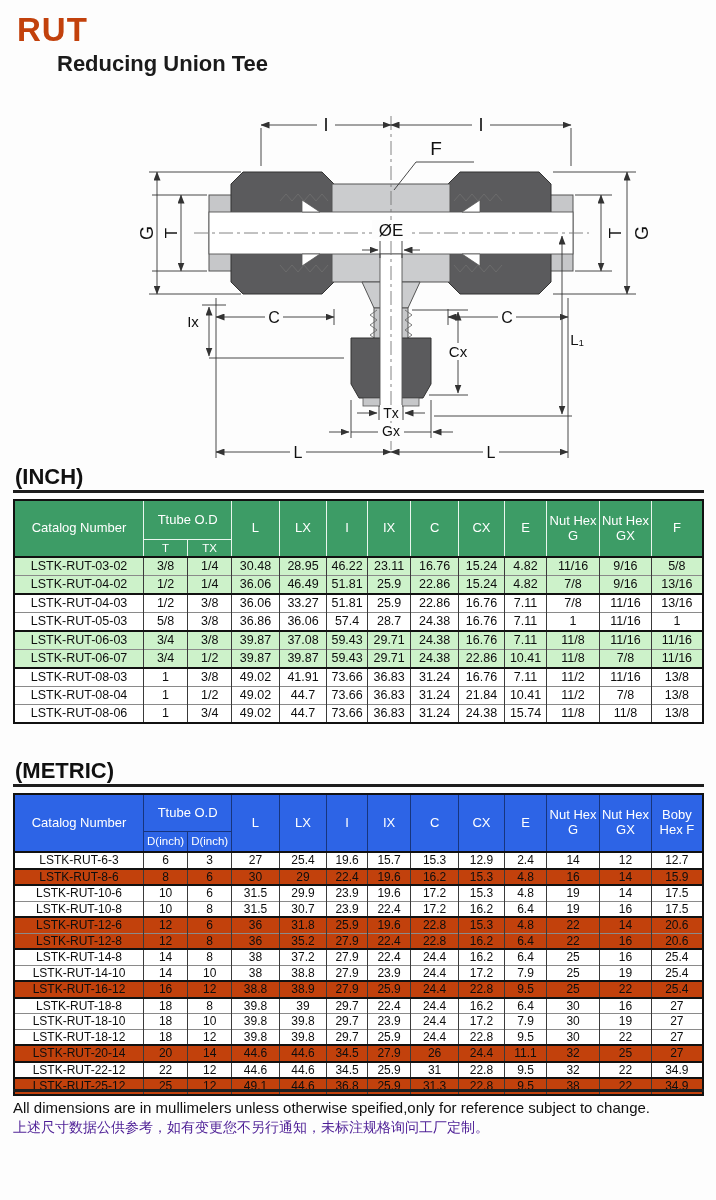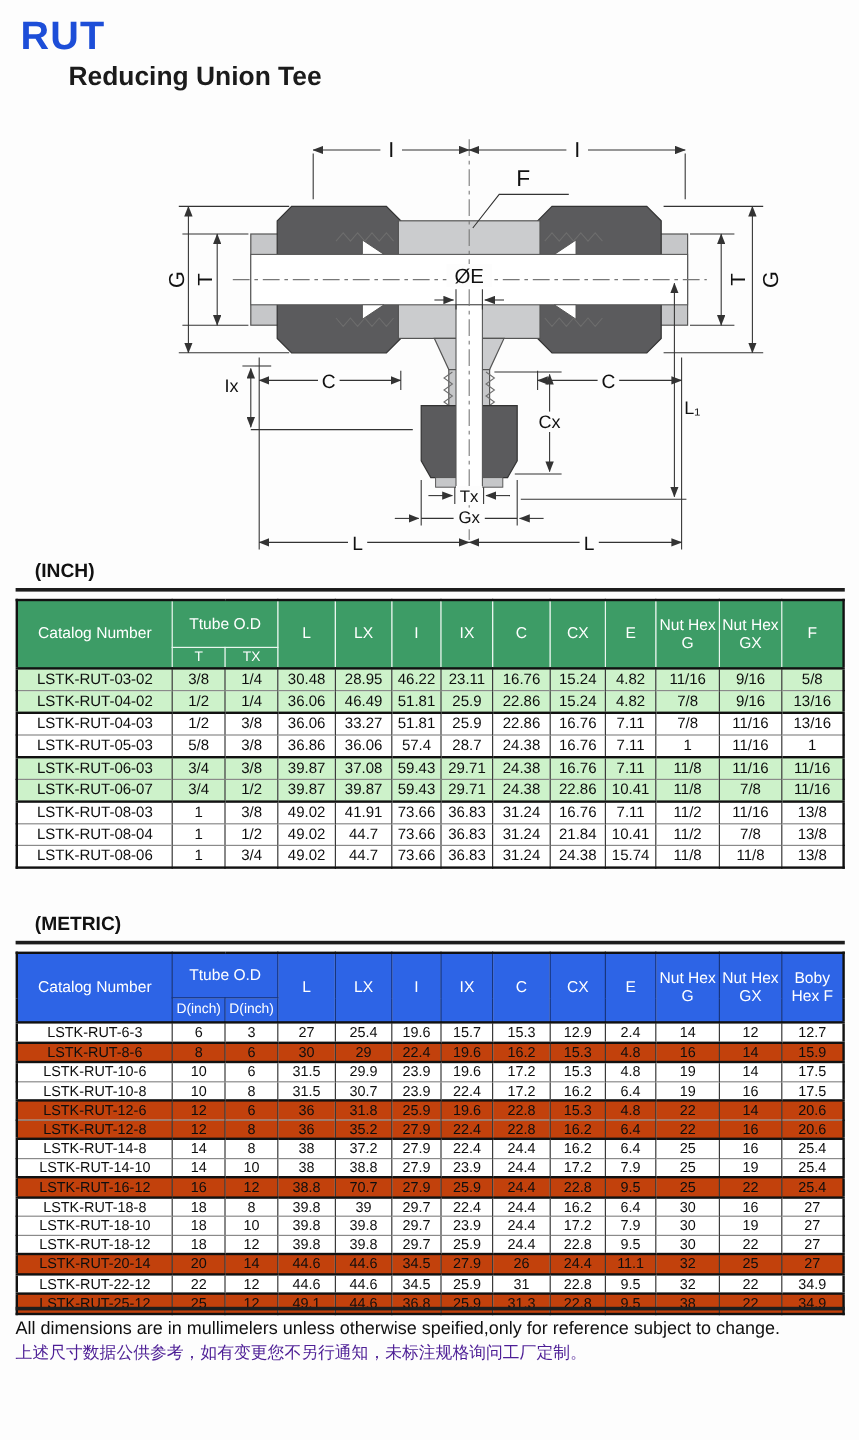--- a/index.html
+++ b/index.html
@@ -4,30 +4,30 @@
 <style>
   html,body{margin:0;padding:0;}
   body{
     width:716px;height:1200px;position:relative;background:#fdfdfd;
     font-family:"Liberation Sans","DejaVu Sans",sans-serif;color:#111;
     overflow:hidden;
   }
 
   
   .hdr{position:absolute;left:17px;top:12px;}
-  .hdr .code{font-size:33px;font-weight:bold;color:#1d4ed8;line-height:36px;letter-spacing:1px;}
+  .hdr .code{font-size:33px;font-weight:bold;color:#c2410c;line-height:36px;letter-spacing:1px;}
   .hdr .name{font-size:22px;font-weight:600;color:#1b1b1b;line-height:28px;margin-top:2px;margin-left:40px;}
 
   
   .diagram{position:absolute;left:44px;top:100px;width:620px;height:365px;}
   .diagram text{font-family:"Liberation Sans","DejaVu Sans",sans-serif;fill:#111;}
 
   
   .tbl-section{position:absolute;left:13px;width:691px;}
-  .tbl-section h2{margin:0 0 3px 16px;font-size:16px;font-weight:bold;color:#111;line-height:20px;}
+  .tbl-section h2{margin:0 0 3px 2px;font-size:22px;font-weight:bold;color:#111;line-height:20px;}
   .rule{height:3px;background:#1d1d1d;margin-bottom:6px;}
   table{width:100%;border-collapse:collapse;table-layout:fixed;border:2px solid #111;background:#fff;}
   th{color:#fff;font-weight:normal;font-size:13px;line-height:1.12;padding:1px 0;text-align:center;}
   .inch th{background:#3d9c66;border:1px solid #e9f6ee;}
   .metric th{background:#2d64e6;border:1px solid #17357e;}
   thead tr.sub th{font-size:11.5px;padding:0;}
   .inch thead tr.main th{height:36px;}
   .inch thead tr.sub th{height:16px;}
   .metric thead tr.main th{height:34px;}
   .metric thead tr.sub th{height:19px;}
@@ -512,21 +512,21 @@
         <td>7.9</td>
         <td>25</td>
         <td>19</td>
         <td>25.4</td>
       </tr>
         <tr class="hl gend">
         <td>LSTK-RUT-16-12</td>
         <td>16</td>
         <td>12</td>
         <td>38.8</td>
-        <td>70.7</td>
+        <td>38.9</td>
         <td>27.9</td>
         <td>25.9</td>
         <td>24.4</td>
         <td>22.8</td>
         <td>9.5</td>
         <td>25</td>
         <td>22</td>
         <td>25.4</td>
       </tr>
         <tr>

